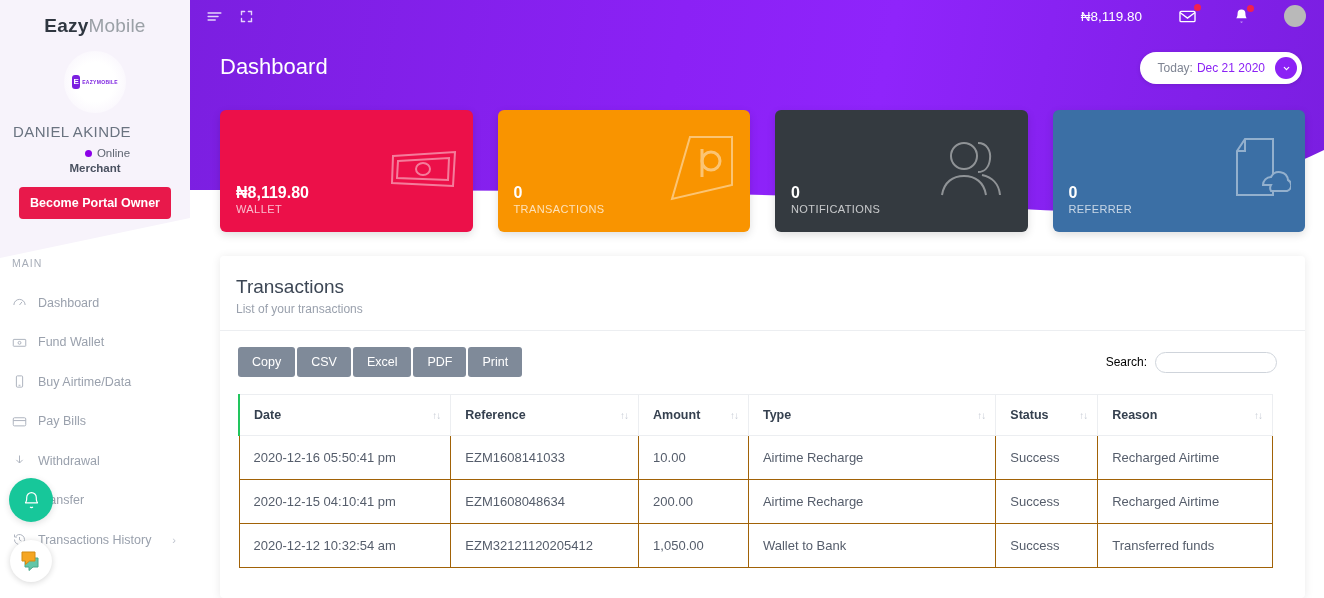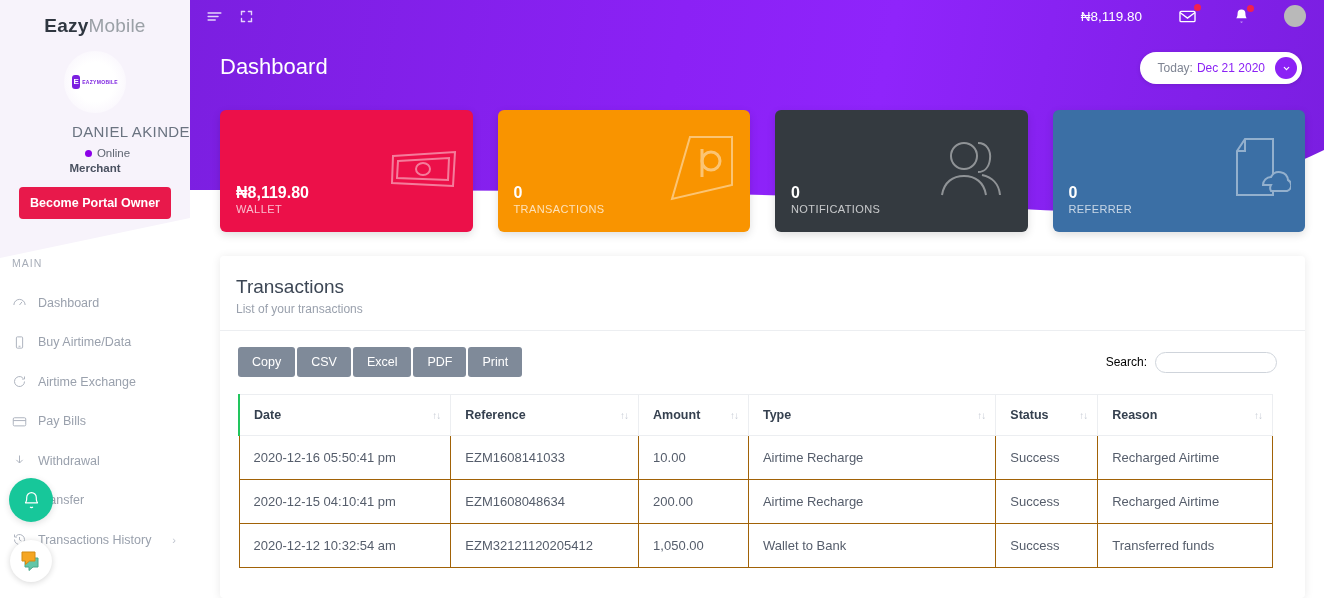--- a/index.html
+++ b/index.html
@@ -34,21 +34,21 @@
   .logo-badge {
     width: 46px; height: 15px; display: flex; align-items: center; gap: 2px;
   }
   .logo-sq {
     width: 14px; height: 14px; border-radius: 3px;
     background: #7b1fe0; display: flex; align-items: center; justify-content: center;
     color: #fff; font-size: 8px; font-weight: 700; line-height: 1;
   }
   .logo-txt { font-size: 5px; color: #7b1fe0; font-weight: 700; letter-spacing: .3px; }
   .user-name {
-    position: relative; text-align: right; margin-top: 10px;
+    position: relative; text-align: left; margin-top: 10px;
     font-size: 15px; color: #6a7380; letter-spacing: .4px; margin-left: 13px;
   }
   .user-status {
     position: relative; text-align: center; margin-top: 7px;
     font-size: 11.5px; color: #5f6672; padding-left: 25px;
   }
   .dot {
     display: inline-block; width: 7px; height: 7px; border-radius: 50%;
     background: #8b00e8; margin-right: 5px; vertical-align: middle;
   }
@@ -247,34 +247,34 @@
           <svg width="15" height="15" viewBox="0 0 24 24" fill="none" stroke="currentColor" stroke-width="1.6">
             <path d="M3 16a9 9 0 0118 0"></path>
               <path d="M12 16l4-5"></path>
           </svg>
         </span>
         <span class="nav-text">Dashboard</span>
       </div>
       <div class="nav-item">
         <span class="nav-ico">
           <svg width="15" height="15" viewBox="0 0 24 24" fill="none" stroke="currentColor" stroke-width="1.6">
+            <rect x="2" y="7" width="20" height="11" rx="1"></rect>
+              <circle cx="12" cy="12.5" r="2.3"></circle>
+          </svg>
+        </span>
+        <span class="nav-text">Fund Wallet</span>
+      </div>
+      <div class="nav-item">
+        <span class="nav-ico">
+          <svg width="15" height="15" viewBox="0 0 24 24" fill="none" stroke="currentColor" stroke-width="1.6">
             <rect x="7" y="3" width="10" height="18" rx="1.6"></rect>
               <line x1="10.5" y1="18" x2="13.5" y2="18"></line>
           </svg>
         </span>
         <span class="nav-text">Buy Airtime/Data</span>
-      </div>
-      <div class="nav-item">
-        <span class="nav-ico">
-          <svg width="15" height="15" viewBox="0 0 24 24" fill="none" stroke="currentColor" stroke-width="1.6">
-            <path d="M20 12a8 8 0 11-3-6.2"></path>
-              <path d="M20 4v4h-4"></path>
-          </svg>
-        </span>
-        <span class="nav-text">Airtime Exchange</span>
       </div>
       <div class="nav-item">
         <span class="nav-ico">
           <svg width="15" height="15" viewBox="0 0 24 24" fill="none" stroke="currentColor" stroke-width="1.6">
             <rect x="2" y="6" width="20" height="13" rx="2"></rect>
               <line x1="2" y1="10.5" x2="22" y2="10.5"></line>
           </svg>
         </span>
         <span class="nav-text">Pay Bills</span>
       </div>

